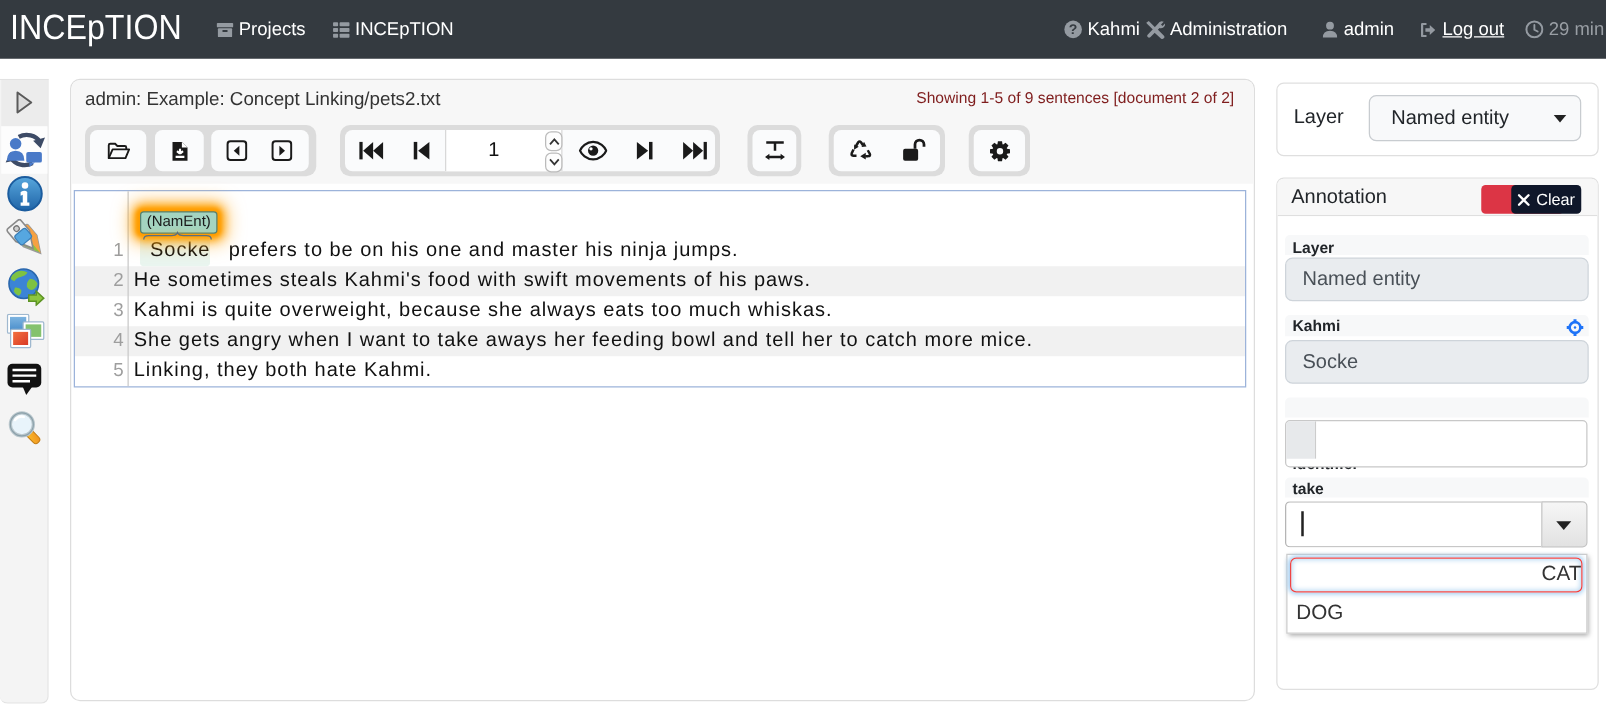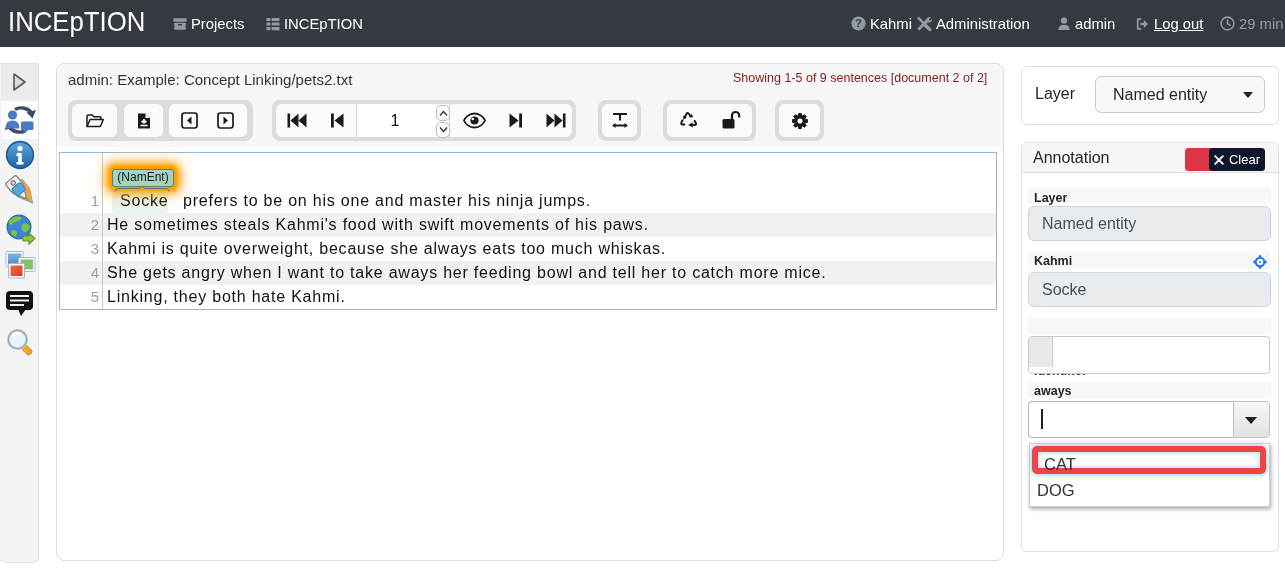--- a/index.html
+++ b/index.html
@@ -44,21 +44,21 @@
 #btnclear { left:1209px; width:56px; background:#0f172a; }
 .flbl { position:absolute; left:1034px; font-size:12.5px; font-weight:bold; color:#212529; }
 .ffield { position:absolute; left:1028px; width:243px; height:35px; background:#e9ecef; border:1px solid #ced4da; border-radius:6px; font-size:16px; color:#495057; line-height:33px; padding-left:13px; }
 #idfield { left:1028px; top:336px; width:242px; height:38px; background:#fff; border:1px solid #c8c8c8; border-radius:4px; }
 #idgray { left:1029px; top:337px; width:24px; height:30px; background:#e7e9eb; border-right:1px solid #ccc; border-radius:3px 0 0 0; }
 #combo { left:1028px; top:401px; width:205px; height:37px; background:#fff; border:1px solid #b5b5b5; border-right:none; border-radius:4px 0 0 4px; }
 #cursor { left:1041px; top:409px; width:1.5px; height:20px; background:#222; }
 #combobtn { left:1233px; top:401px; width:37px; height:37px; background:linear-gradient(#f6f6f6,#e2e2e2); border:1px solid #c2c2c2; border-radius:0 4px 4px 0; }
 #combocaret { left:1245px; top:417px; width:0; height:0; border-left:6px solid transparent; border-right:6px solid transparent; border-top:7px solid #222; }
 #ddpanel { left:1029px; top:443px; width:241px; height:64px; background:#fff; border:1px solid #ccc; box-shadow:1px 2px 4px rgba(0,0,0,0.35); }
-#catitem { left:1032px; top:446px; width:234px; height:28px; border:6px solid #ef4444; border-radius:5px; box-shadow:0 0 4px 1px #9ccaf0, inset 0 0 4px 1px #b9d9f2; font-size:16.5px; color:#333; line-height:25px; padding-left:6px; }
+#catitem { left:1032px; top:446px; width:234px; height:28px; border:1px solid #ef4444; border-radius:5px; box-shadow:0 0 4px 1px #9ccaf0, inset 0 0 4px 1px #b9d9f2; font-size:16.5px; color:#333; line-height:25px; padding-left:6px;text-align:right; }
 #dogitem { left:1037px; top:477px; font-size:16.5px; color:#333; line-height:27px; }
 </style>
 </head>
 <body>
 <div id="navbar" class="abs"></div>
 <div id="logo" class="abs">INCEpTION</div>
 <div class="abs navitem" style="left:173px;">
     <svg width="14" height="14" viewBox="0 0 16 16" fill="#949aa1">
       <rect x="0.5" y="1.5" width="15" height="4" rx="0.8"></rect>
       <rect x="1.5" y="6.5" width="13" height="8" rx="0.8"></rect>
@@ -347,20 +347,20 @@
     <g stroke="#1f74f8" fill="none">
       <circle cx="7" cy="7" r="4.3" stroke-width="2.1"></circle>
       <path d="M7 0.3 V3 M7 11 V13.7 M0.3 7 H3 M11 7 H13.7" stroke-width="2.4"></path>
     </g>
     <circle cx="7" cy="7" r="1" fill="#1f74f8"></circle>
   </svg>
 <div class="ffield" style="top:272px;">Socke</div>
 <div class="flbl" style="top:320px;margin-top:44px;">identifier</div>
 <div id="idfield" class="abs"></div>
 <div id="idgray" class="abs"></div>
-<div class="flbl" style="top:384px;">aways</div>
+<div class="flbl" style="top:384px;">take</div>
 <div id="combo" class="abs"></div>
 <div id="cursor" class="abs"></div>
 <div id="combobtn" class="abs"></div>
 <div id="combocaret" class="abs"></div>
 <div id="ddpanel" class="abs"></div>
 <div id="catitem" class="abs">CAT</div>
 <div id="dogitem" class="abs">DOG</div>
 
 </body></html>

